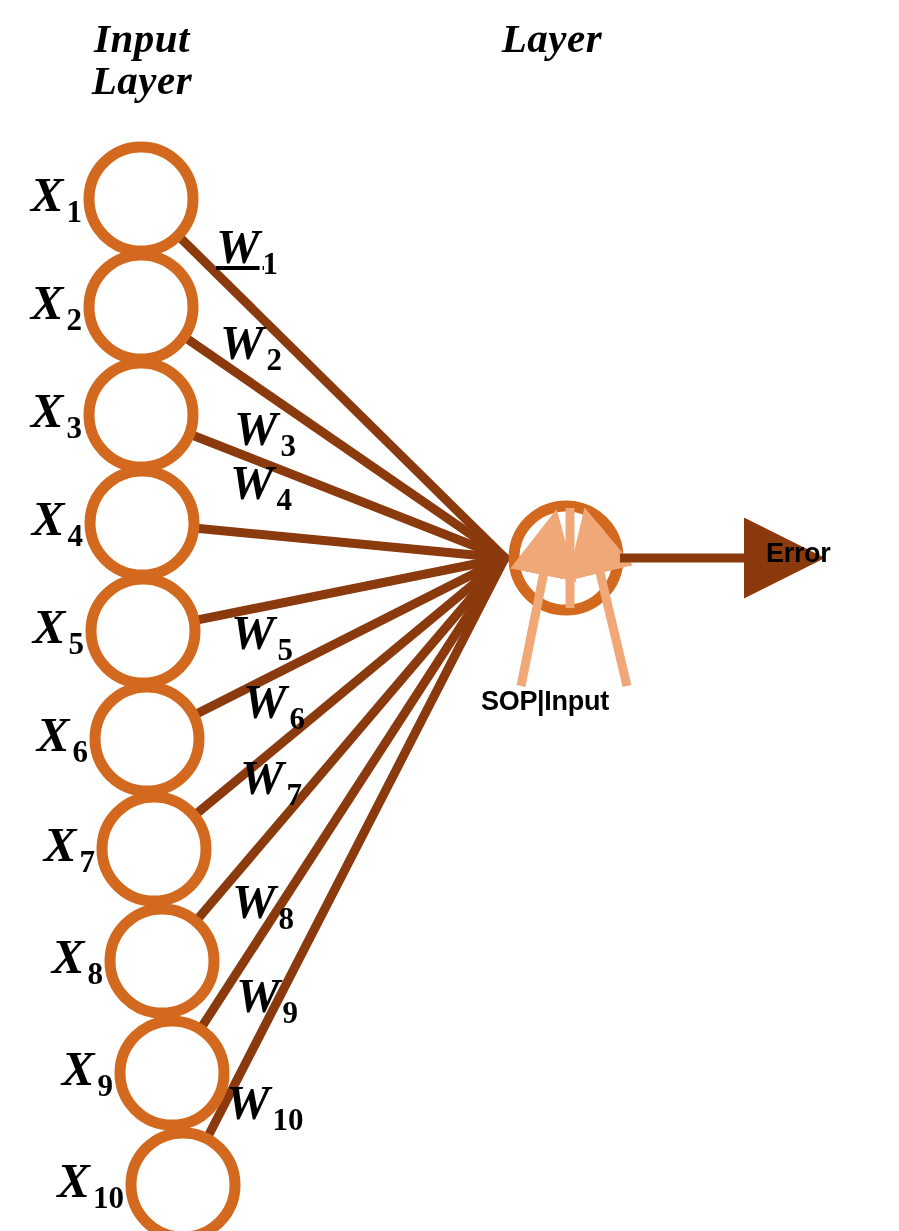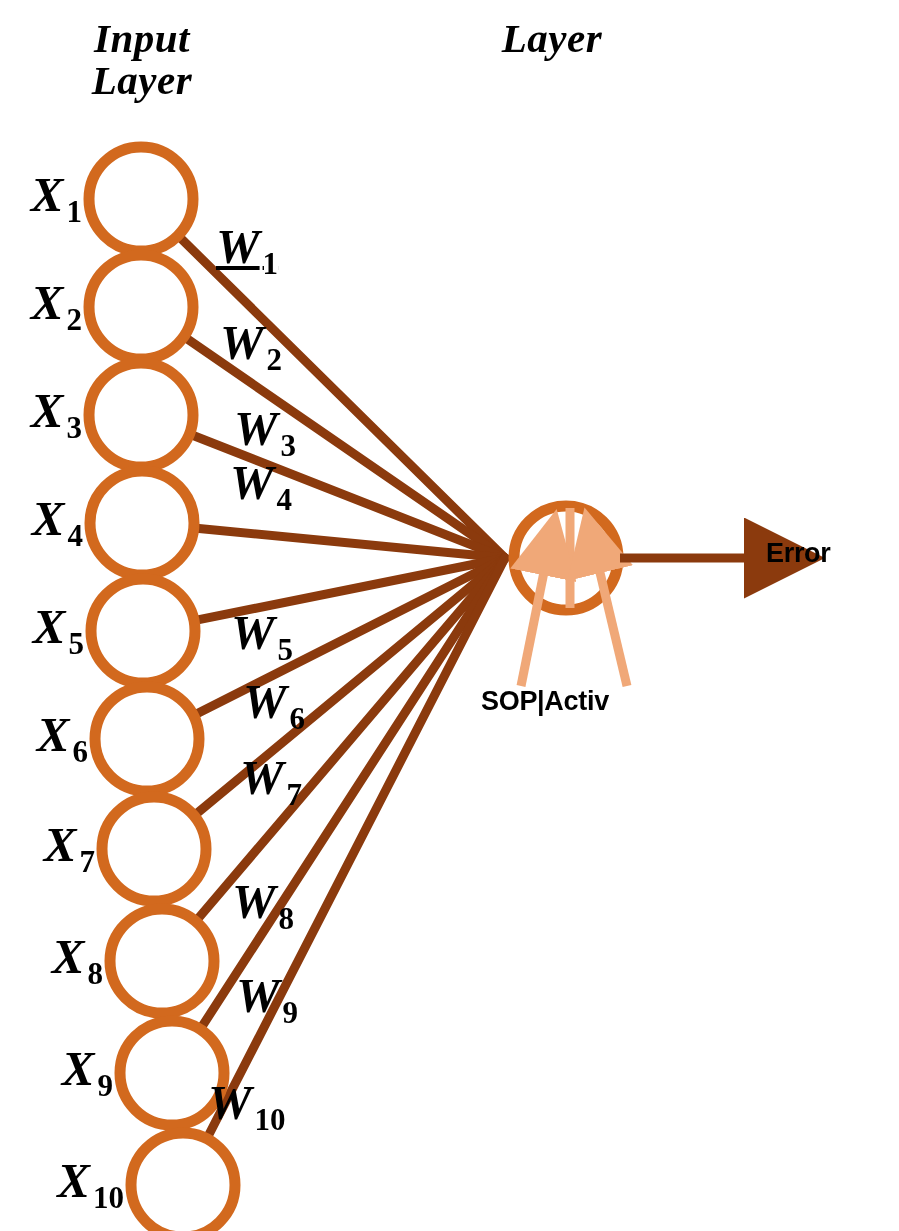--- a/index.html
+++ b/index.html
@@ -149,20 +149,20 @@
   <div id="w-labels">
       <div class="lbl var" style="left: 216px; top: 222px; text-decoration: underline;"><span>W</span><span class="sub">1</span></div>
       <div class="lbl var" style="left: 220px; top: 318px;"><span>W</span><span class="sub">2</span></div>
       <div class="lbl var" style="left: 234px; top: 404px;"><span>W</span><span class="sub">3</span></div>
       <div class="lbl var" style="left: 230px; top: 458px;"><span>W</span><span class="sub">4</span></div>
       <div class="lbl var" style="left: 215px; top: 608px; margin-left: 16px;"><span>W</span><span class="sub">5</span></div>
       <div class="lbl var" style="left: 220px; top: 677px; margin-left: 23px;"><span>W</span><span class="sub">6</span></div>
       <div class="lbl var" style="left: 240px; top: 753px;"><span>W</span><span class="sub">7</span></div>
       <div class="lbl var" style="left: 232px; top: 877px;"><span>W</span><span class="sub">8</span></div>
       <div class="lbl var" style="left: 236px; top: 960px; margin-top: 11px;"><span>W</span><span class="sub">9</span></div>
-      <div class="lbl var" style="left: 208px; top: 1078px;"><span>W</span><span class="sub">10</span></div>
+      <div class="lbl var" style="left: 226px; top: 1078px;"><span>W</span><span class="sub">10</span></div>
     </div>
 
   <div class="lbl ann" id="error-label" style="left:766px; top:540px;">Error</div>
 
-  <div class="lbl ann" id="sop-activ-label" style="left:481px; top:688px;">SOP|Activ</div>
+  <div class="lbl ann" id="sop-activ-label" style="left:481px; top:688px;">SOP|Input</div>
 
 </div>
 
 </body></html>

